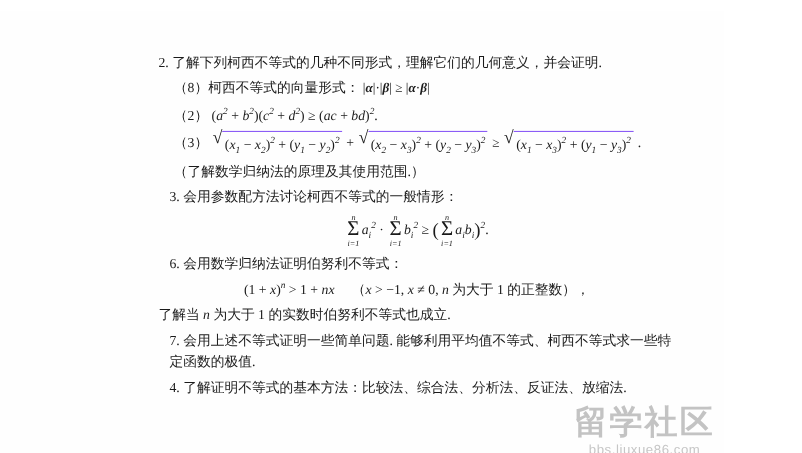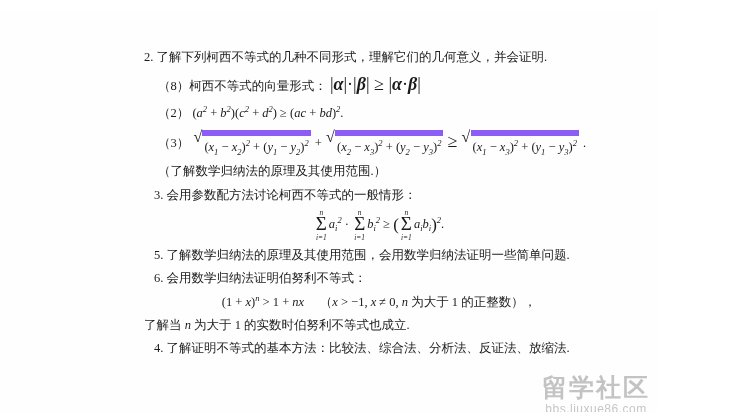--- a/index.html
+++ b/index.html
@@ -53,21 +53,21 @@
     font-style: italic;
   }
   .up {
     font-style: normal;
   }
   .bold-it {
     font-weight: bold;
     font-style: italic;
   }
   .big {
-    font-size: 18px;
+    font-size: 12px;
   }
   sup.s {
     font-size: 0.68em;
     vertical-align: super;
     font-style: italic;
   }
   sub.s {
     font-size: 0.68em;
     vertical-align: sub;
     font-style: italic;
@@ -84,21 +84,21 @@
     content: "\221A";
     position: absolute;
     left: 0;
     top: -1px;
     font-size: 1.28em;
     line-height: 1;
     font-style: normal;
   }
   .rad > .radbody {
     display: inline-block;
-    border-top: 6px solid #8b5cf6;
+    border-top: 1px solid #8b5cf6;
     padding: 1px 2px 0 2px;
   }
   
   .sum {
     display: inline-block;
     position: relative;
     vertical-align: middle;
     text-align: center;
     margin: 0 2px;
   }
@@ -125,21 +125,21 @@
   .watermark {
     position: absolute;
     right: 8px;
     bottom: 6px;
     text-align: center;
     color: #b9b9b9;
     user-select: none;
   }
   .wm-main {
     font-family: "Liberation Sans", sans-serif;
-    font-size: 25px;
+    font-size: 30px;
     font-weight: bold;
     letter-spacing: 2px;
     color: #c3c3c3;
     line-height: 1;
   }
   .wm-sub {
     font-family: "Liberation Sans", sans-serif;
     font-size: 12px;
     color: #c6c6c6;
     letter-spacing: 0.5px;
@@ -208,33 +208,33 @@
       </span><span class="m">b</span><sub class="s up">i</sub><sup class="s up">2</sup>
       <span class="geq">≥</span>
       <span class="paren-big">(</span><span class="sum">
         <span class="lim-top">n</span>
         <span class="sig">Σ</span>
         <span class="lim-bot">i=1</span>
       </span><span class="m">a</span><sub class="s up">i</sub><span class="m">b</span><sub class="s up">i</sub><span class="paren-big">)</span><sup class="s up">2</sup><span class="up">.</span>
     </p>
 
 
-    <p class="line indent3">5. 了解数学归纳法的原理及其使用范围，会用数学归纳法证明一些简单问题.</p>
 
     <p class="line indent3">6. 会用数学归纳法证明伯努利不等式：</p>
 
     <p class="mathline center">
       <span class="up">(1 + </span><span class="m">x</span><span class="up">)</span><sup class="s">n</sup><span class="up"> &gt; 1 + </span><span class="m">nx</span>
       <span class="up">&nbsp;&nbsp;&nbsp;&nbsp;（</span><span class="m">x</span><span class="up"> &gt; −1, </span><span class="m">x</span><span class="up"> ≠ 0, </span><span class="m">n</span><span class="up"> 为大于 1 的正整数），</span>
     </p>
 
     <p class="line">
       <span class="up">了解当 </span><span class="m">n</span><span class="up"> 为大于 1 的实数时伯努利不等式也成立.</span>
     </p>
 
+    <p class="line wrap indent3">7. 会用上述不等式证明一些简单问题. 能够利用平均值不等式、柯西不等式求一些特定函数的极值.</p>
 
     <p class="line indent3">4. 了解证明不等式的基本方法：比较法、综合法、分析法、反证法、放缩法.</p>
 
   </div>
 
   <div class="watermark">
     <div class="wm-main">留学社区</div>
     <div class="wm-sub">bbs.liuxue86.com</div>
   </div>
 </div>

